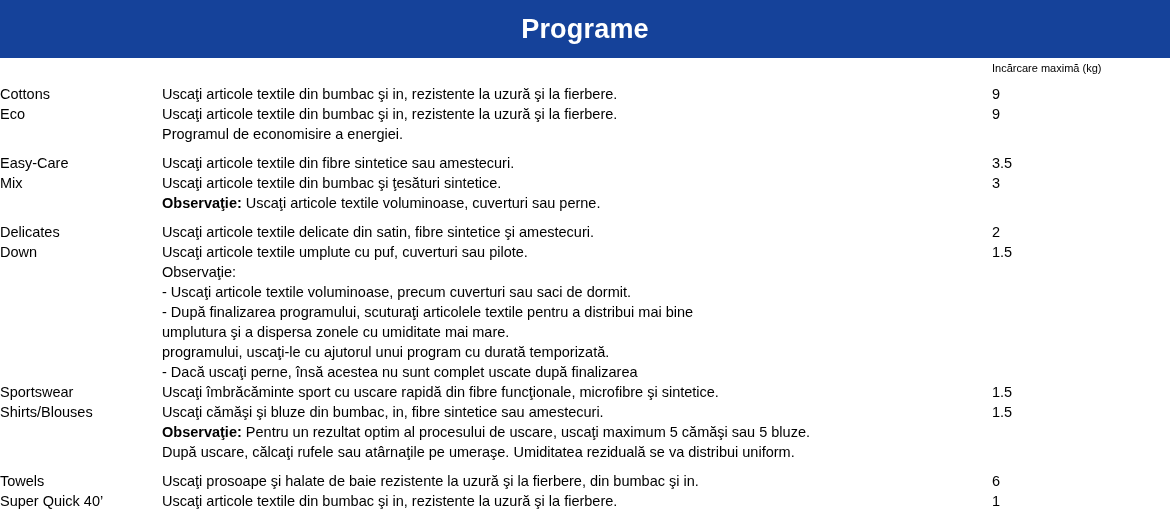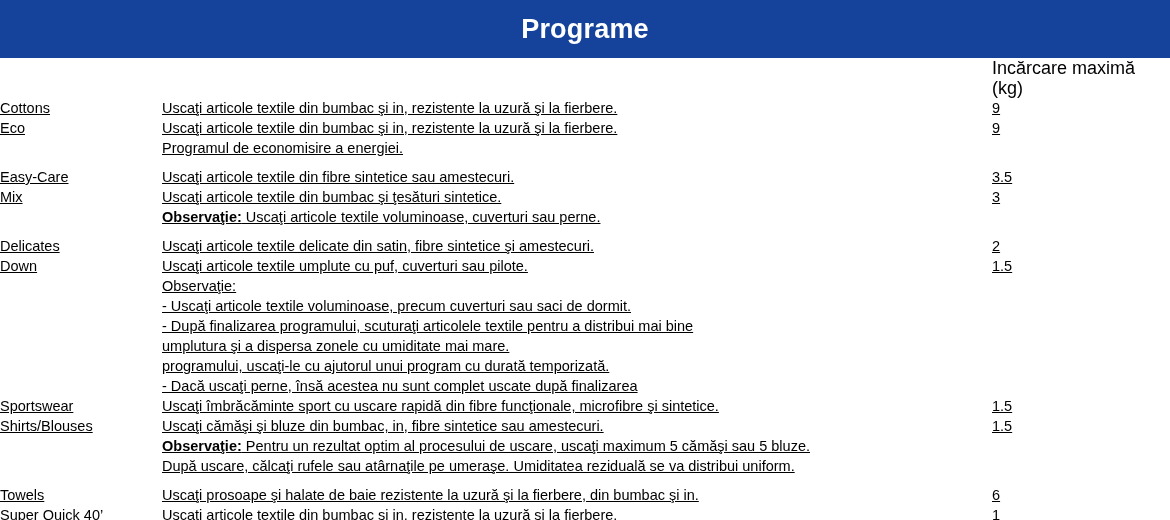--- a/index.html
+++ b/index.html
@@ -68,21 +68,21 @@
     vertical-align: top;
     line-height: 20px;
     font-weight: normal;
     text-align: left;
   }
 
   
   .hdr-spacer { height: 26px; }
   .hdr-load {
     font-weight: bold;
-    font-size: 18px;
+    font-size: 11px;
     text-align: center;
     height: 26px;
     line-height: 26px;
     padding-bottom: 2px;
     vertical-align: bottom;
     margin-top: 8px;
   }
 
   .cell-name {
     font-weight: bold;
@@ -96,21 +96,21 @@
   .cell-load {
     font-weight: bold;
     text-align: center;
     padding-right: 56px;
     white-space: nowrap;
   }
 
   .note-label { font-weight: bold; }
   .indent-2 { padding-left: 22px; }
 
-  tr.row { height: 20px; text-decoration: underline; }
+  tr.row { height: 20px; }
   tr.gap  td { height: 9px; line-height: 9px; font-size: 1px; }
 </style>
 </head>
 <body>
 
 <div id="page">
 
   <div class="banner">
     <div class="banner-title">Programe</div>
   </div>

